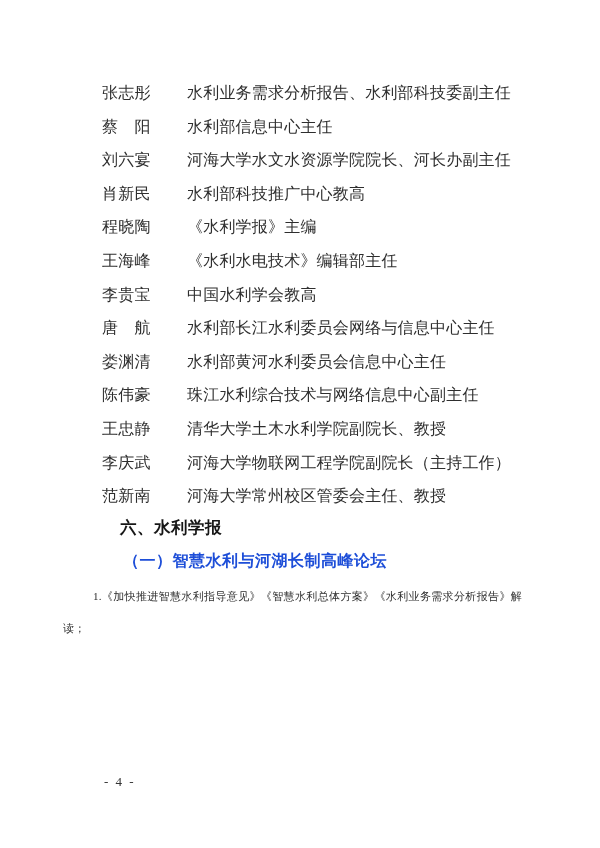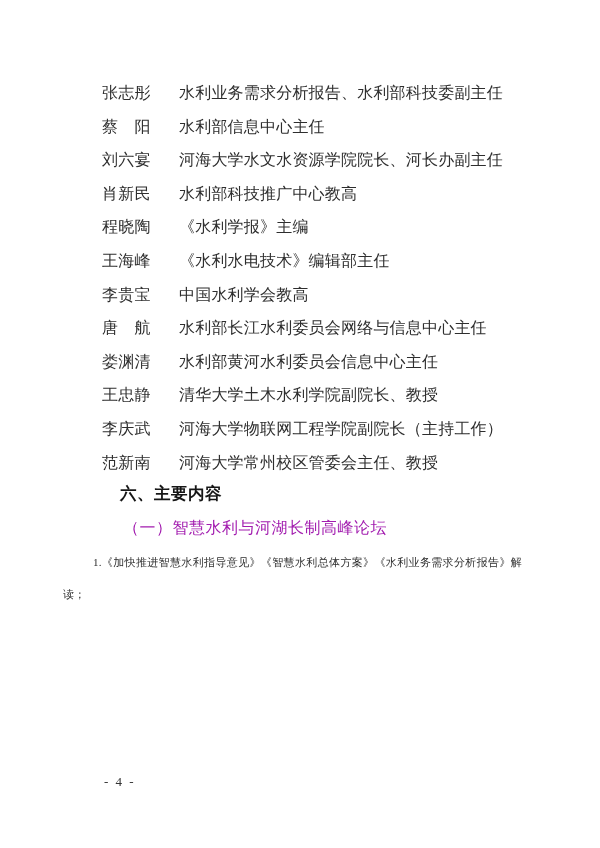--- a/index.html
+++ b/index.html
@@ -24,40 +24,40 @@
   .attendee-row {
     line-height: 33.6px;
     font-size: 16px;
     padding-left: 39px;
     white-space: nowrap;
     letter-spacing: 0.2px;
   }
   .attendee-name {
     display: inline-block;
     width: 49px;
-    margin-right: 28px;
+    margin-right: 36px;
   }
   .attendee-title {
     display: inline-block;
   }
   .main-heading {
     margin-top: -2px;
     line-height: 33.6px;
     font-size: 16.5px;
     font-weight: bold;
     color: #161616;
     padding-left: 57px;
     font-family: "Liberation Sans", "DejaVu Sans", sans-serif;
     letter-spacing: 0.5px;
   }
   .sub-heading {
     line-height: 33.6px;
     font-size: 16px;
-    font-weight: normal;
-    color: #a21caf;
+    font-weight: bold;
+    color: #1d4ed8;
     padding-left: 60px;
     letter-spacing: 0.5px;
   }
   .body-paragraph {
     margin: 2px 0 0 0;
     line-height: 32px;
     font-size: 11px;
     text-indent: 30px;
     text-align: justify;
     letter-spacing: 0.2px;
@@ -108,36 +108,39 @@
   </div>
 
   <div class="attendee-row">
     <span class="attendee-name">唐　航</span><span class="attendee-title">水利部长江水利委员会网络与信息中心主任</span>
   </div>
 
   <div class="attendee-row">
     <span class="attendee-name">娄渊清</span><span class="attendee-title">水利部黄河水利委员会信息中心主任</span>
   </div>
 
+  <div class="attendee-row">
+    <span class="attendee-name">陈伟豪</span><span class="attendee-title">珠江水利综合技术与网络信息中心副主任</span>
+  </div>
 
   <div class="attendee-row">
     <span class="attendee-name">王忠静</span><span class="attendee-title">清华大学土木水利学院副院长、教授</span>
   </div>
 
   <div class="attendee-row">
     <span class="attendee-name">李庆武</span><span class="attendee-title">河海大学物联网工程学院副院长（主持工作）</span>
   </div>
 
 
   <div class="attendee-row">
     <span class="attendee-name">范新南</span><span class="attendee-title">河海大学常州校区管委会主任、教授</span>
   </div>
 </div>
 
-  <div class="main-heading">六、主要内容</div>
+  <div class="main-heading">六、水利学报</div>
 
   <div class="sub-heading">（一）智慧水利与河湖长制高峰论坛</div>
 
   <p class="body-paragraph">1.《加快推进智慧水利指导意见》《智慧水利总体方案》《水利业务需求分析报告》解读；</p>
 
   <div class="page-number">- 4 -</div>
 
 </div>
 
 </body></html>

